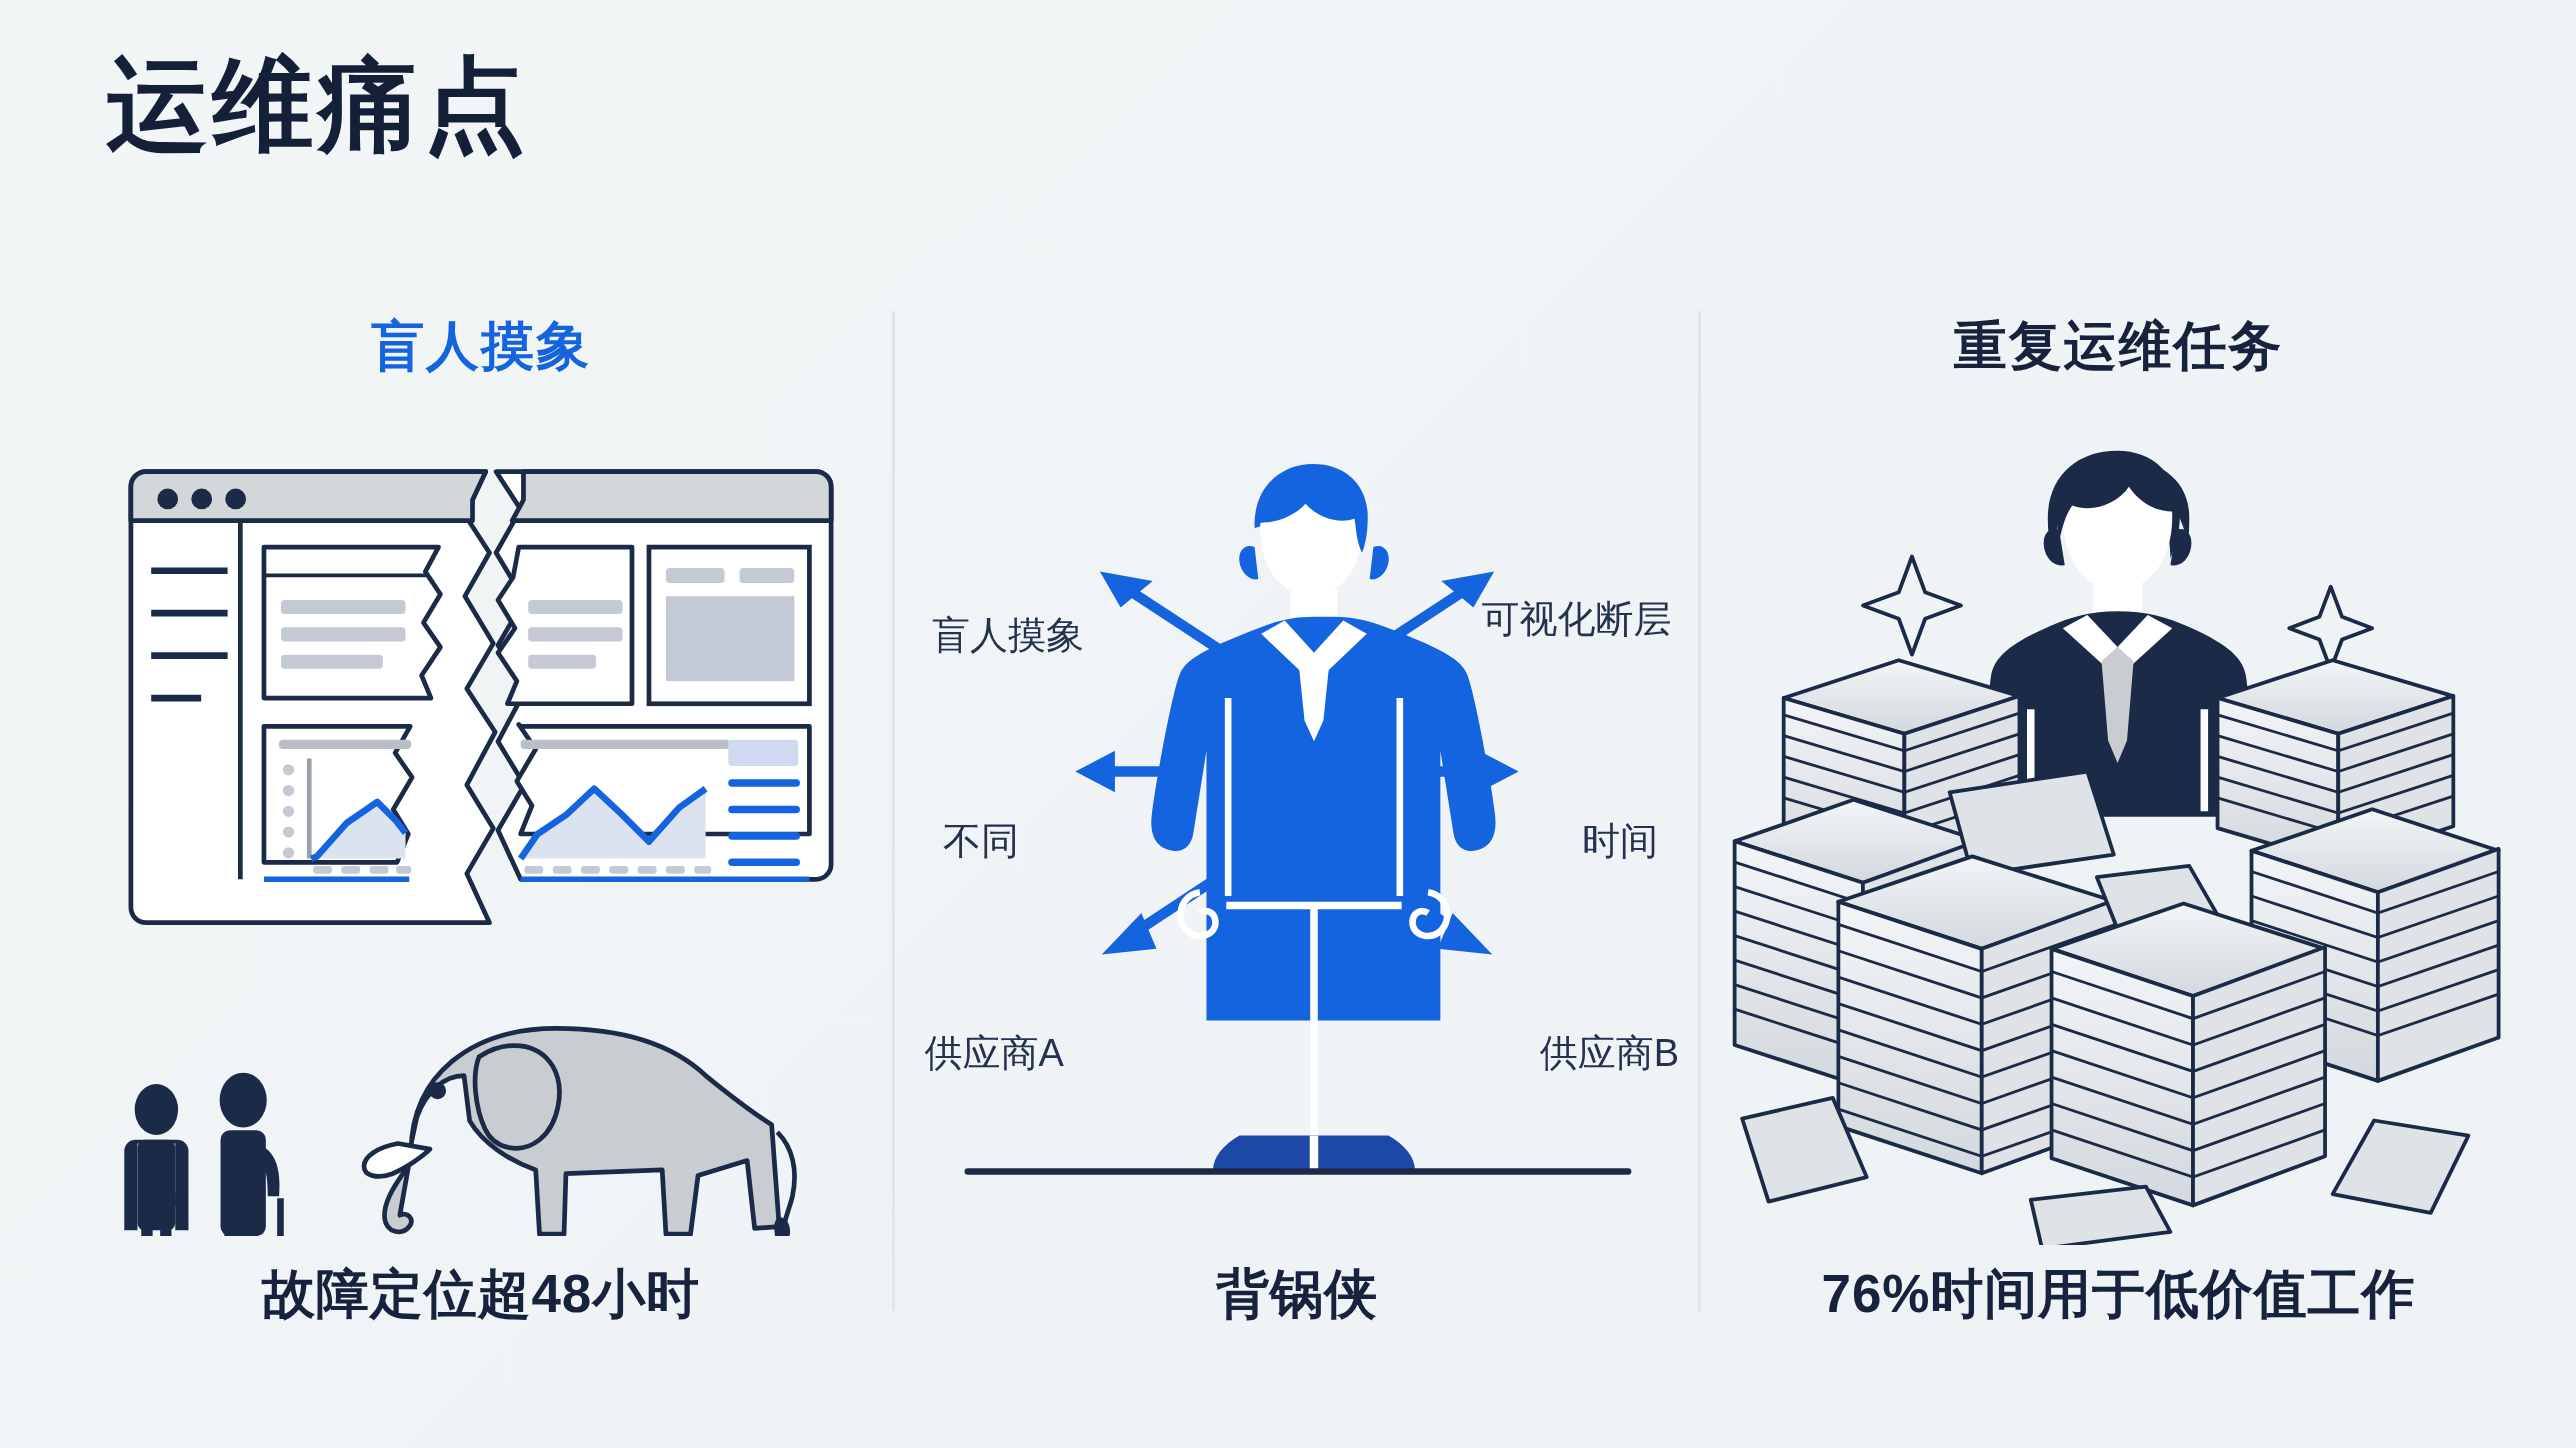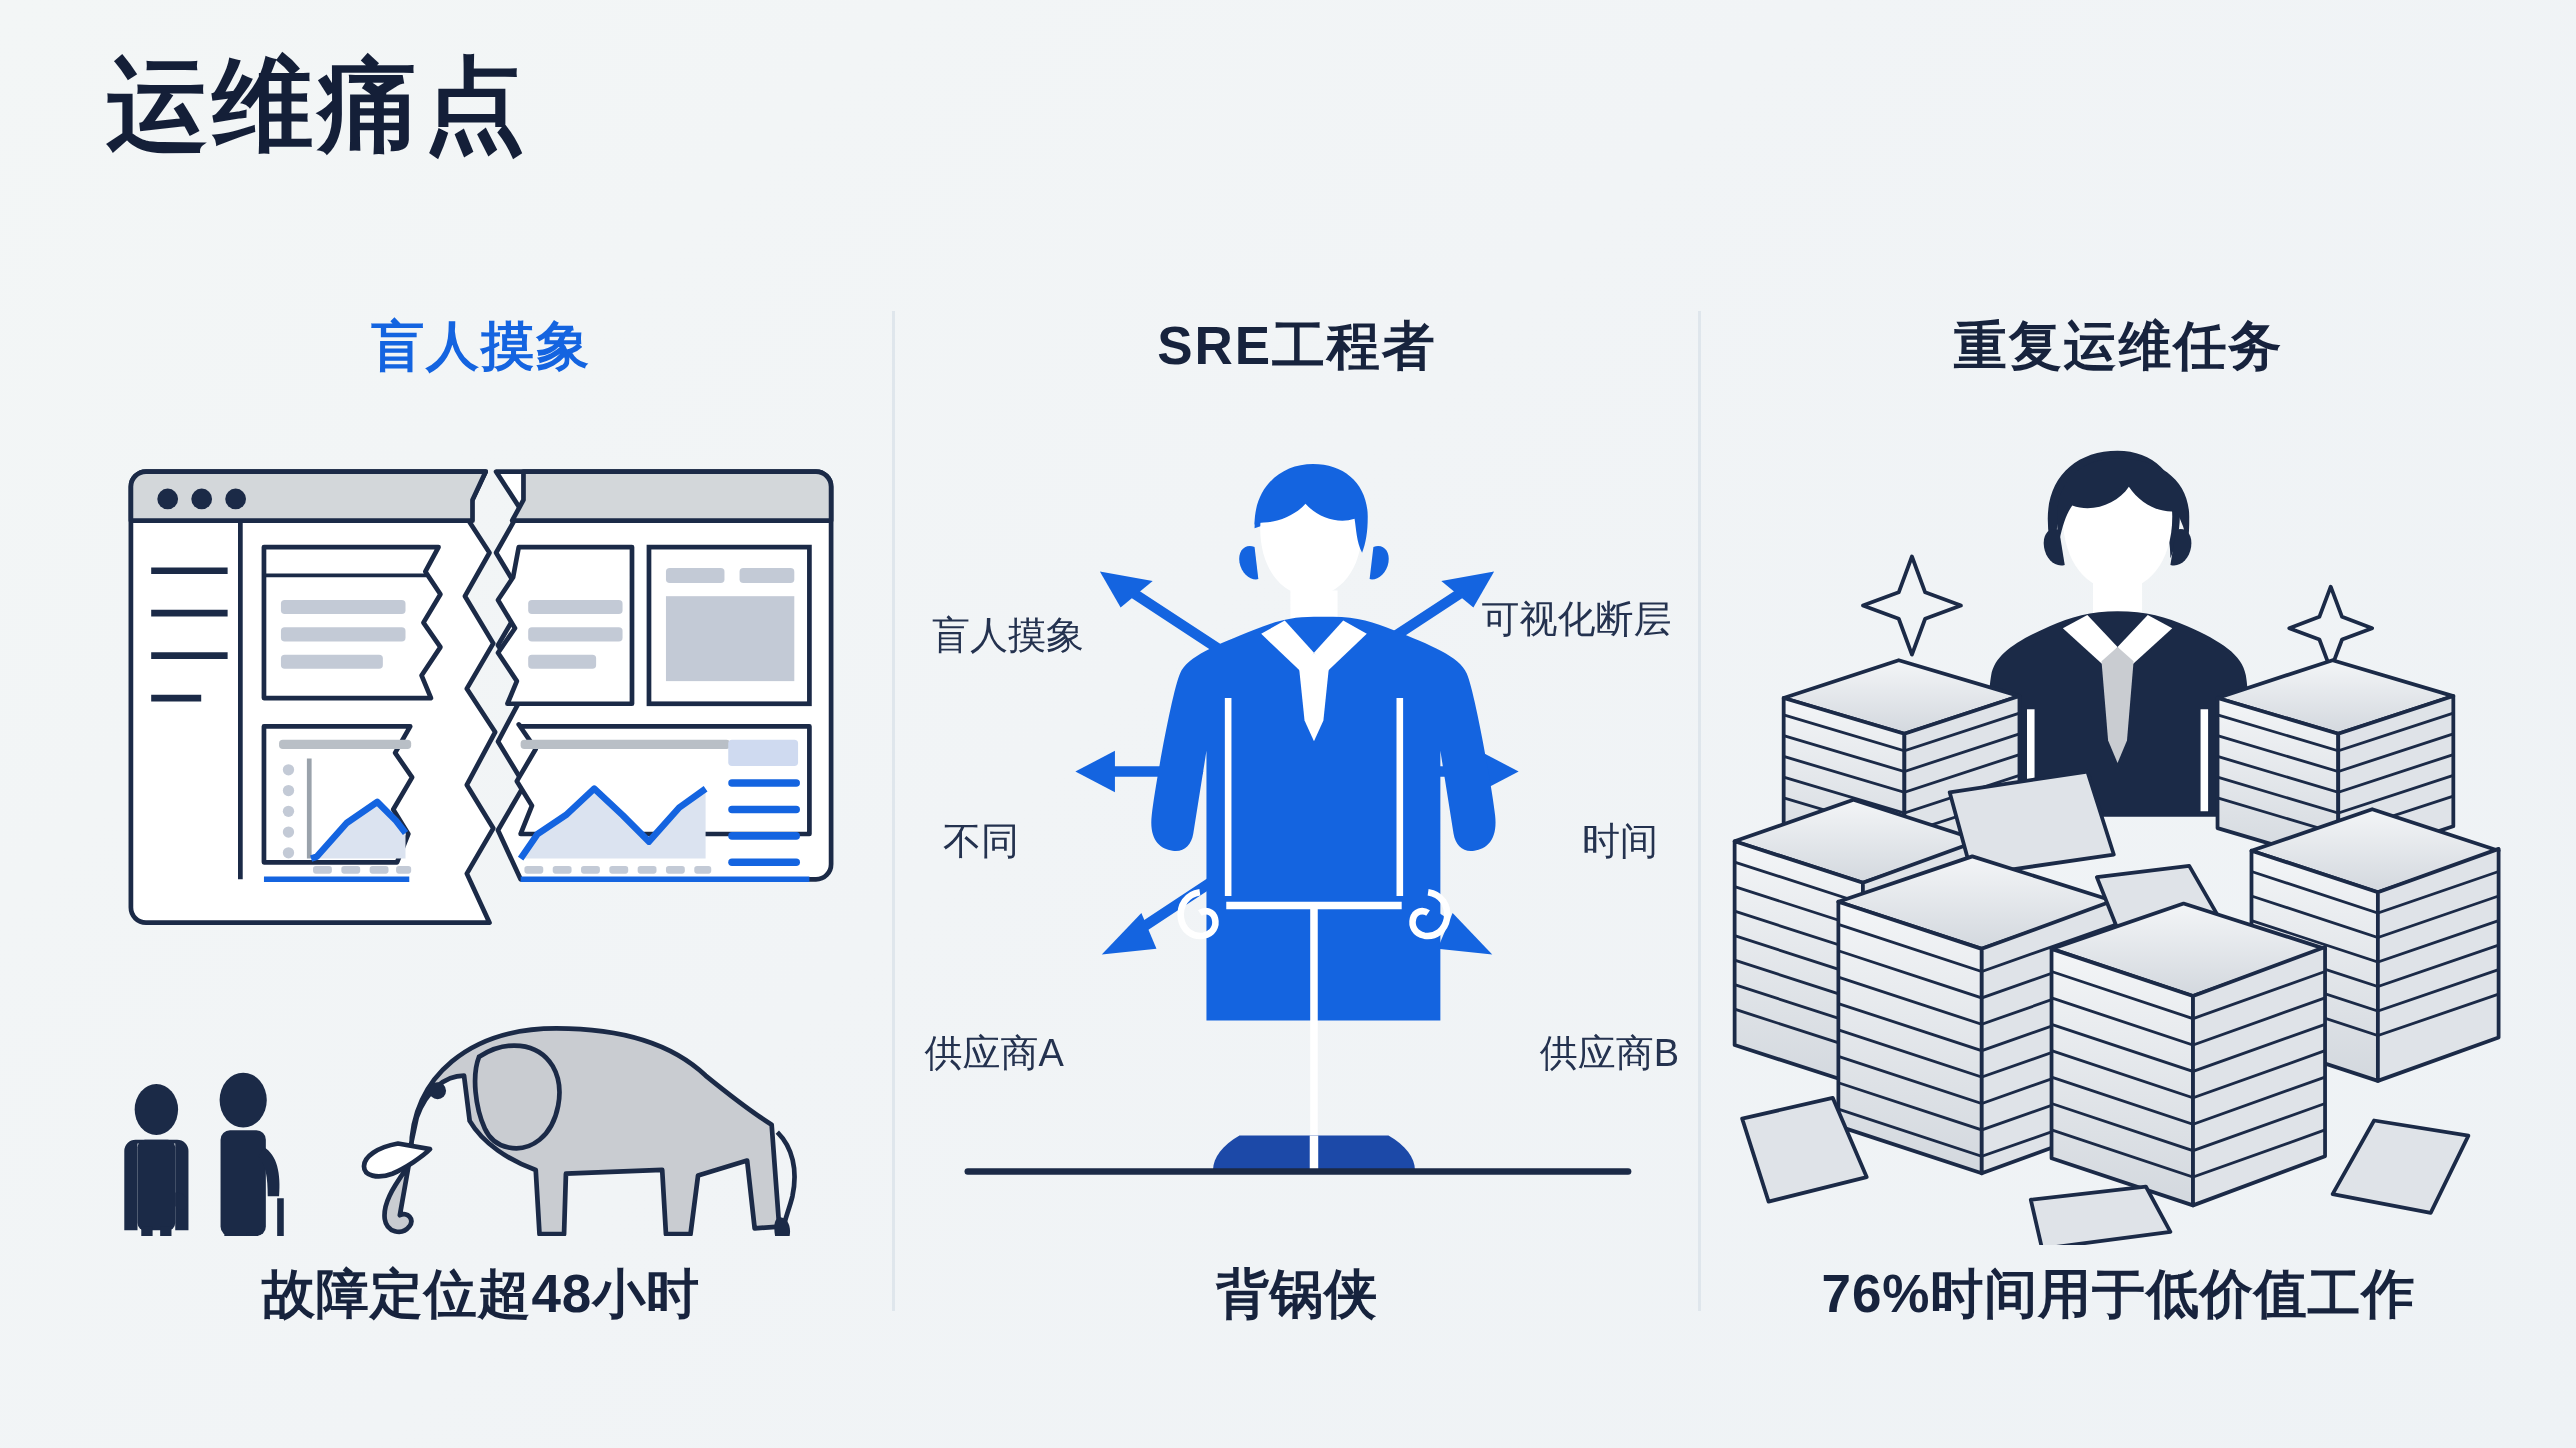--- a/index.html
+++ b/index.html
@@ -245,21 +245,20 @@
           </g>
           <line x1="20" y1="924" x2="720" y2="924" stroke="#1b2a47" stroke-width="6" stroke-linecap="round"></line>
         </g>
       </svg>
     </div>
 
     <div class="col-caption">故障定位超48小时</div>
   </div>
 
   <div class="col col2">
-    <div class="col-head head-navy">SRE工程者</div>
 
     <div class="art">
       <svg width="764" height="830" viewBox="0 0 810 880">
 
         <g stroke="#1464e0" stroke-width="11" fill="#1464e0" stroke-linecap="round">
 
           <line x1="325" y1="250" x2="218" y2="180"></line>
           <polygon points="196,166 252,176 218,204" stroke="none"></polygon>
 
           <line x1="485" y1="250" x2="592" y2="180"></line>

